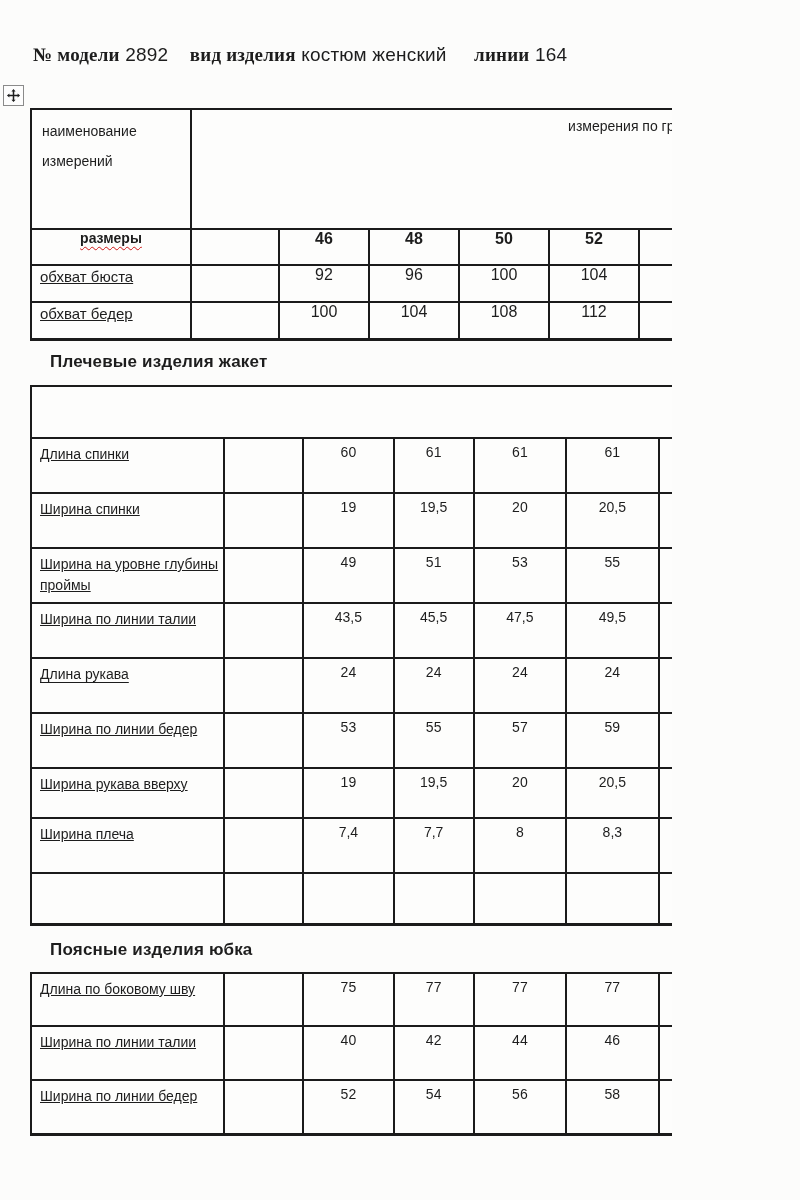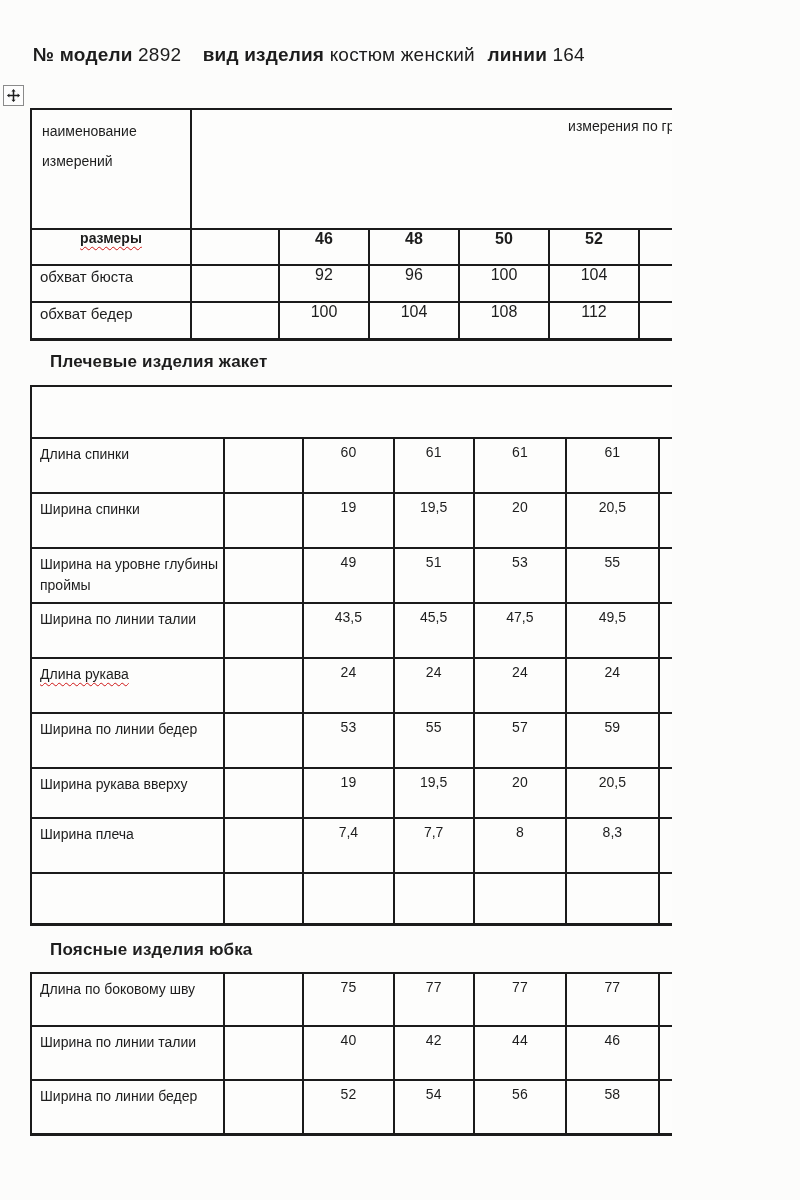--- a/index.html
+++ b/index.html
@@ -8,23 +8,23 @@
     position: relative;
     background: #fcfcfb;
     color: #1d1d1d;
     font-family: "Liberation Sans", sans-serif;
     overflow: hidden;
   }
   .doc-title {
     position: absolute; left: 33px; top: 44px;
     font-size: 19px; letter-spacing: .2px; white-space: nowrap;
   }
-  .doc-title .b { font-weight: 700; }
+  .doc-title .b { font-weight: 700; font-family: Liberation Serif, serif; }
   .doc-title .gap { margin-right: 16px; }
-  .doc-title .gap-s { margin-right: 7px; }
+  .doc-title .gap-s { margin-right: 22px; }
 
   .handle {
     position: absolute; left: 3px; top: 85px;
     width: 21px; height: 21px;
     border: 1px solid #8a8a8a; background: #fdfdfd;
     display: flex; align-items: center; justify-content: center;
   }
 
   .section-heading {
     position: absolute; left: 50px;
@@ -40,21 +40,21 @@
     border: 2px solid #1b1b1b;
     border-bottom-width: 3px;
     background: #fdfdfc;
   }
   table.t td {
     border: 2px solid #1b1b1b;
     vertical-align: top;
     font-size: 14px;
     overflow: hidden;
   }
-  td.label { padding: 5px 0 0 8px; line-height: 21px; }
+  td.label { padding: 5px 0 0 8px; line-height: 21px; text-decoration: underline; }
   td.num   { text-align: center; padding-top: 5px; font-size: 17px; margin-top: 48px; }
   td.mid   { vertical-align: middle; padding-top: 0; }
   .t1 td.label { font-size: 15px; }
   .t1 td.num { font-size: 16px; }
   td.hdr-left {
     padding: 6px 6px 0 10px; font-size: 15px; line-height: 30px;
   }
   td.hdr-right {
     text-align: center; padding-top: 8px; font-size: 15px;
   }

